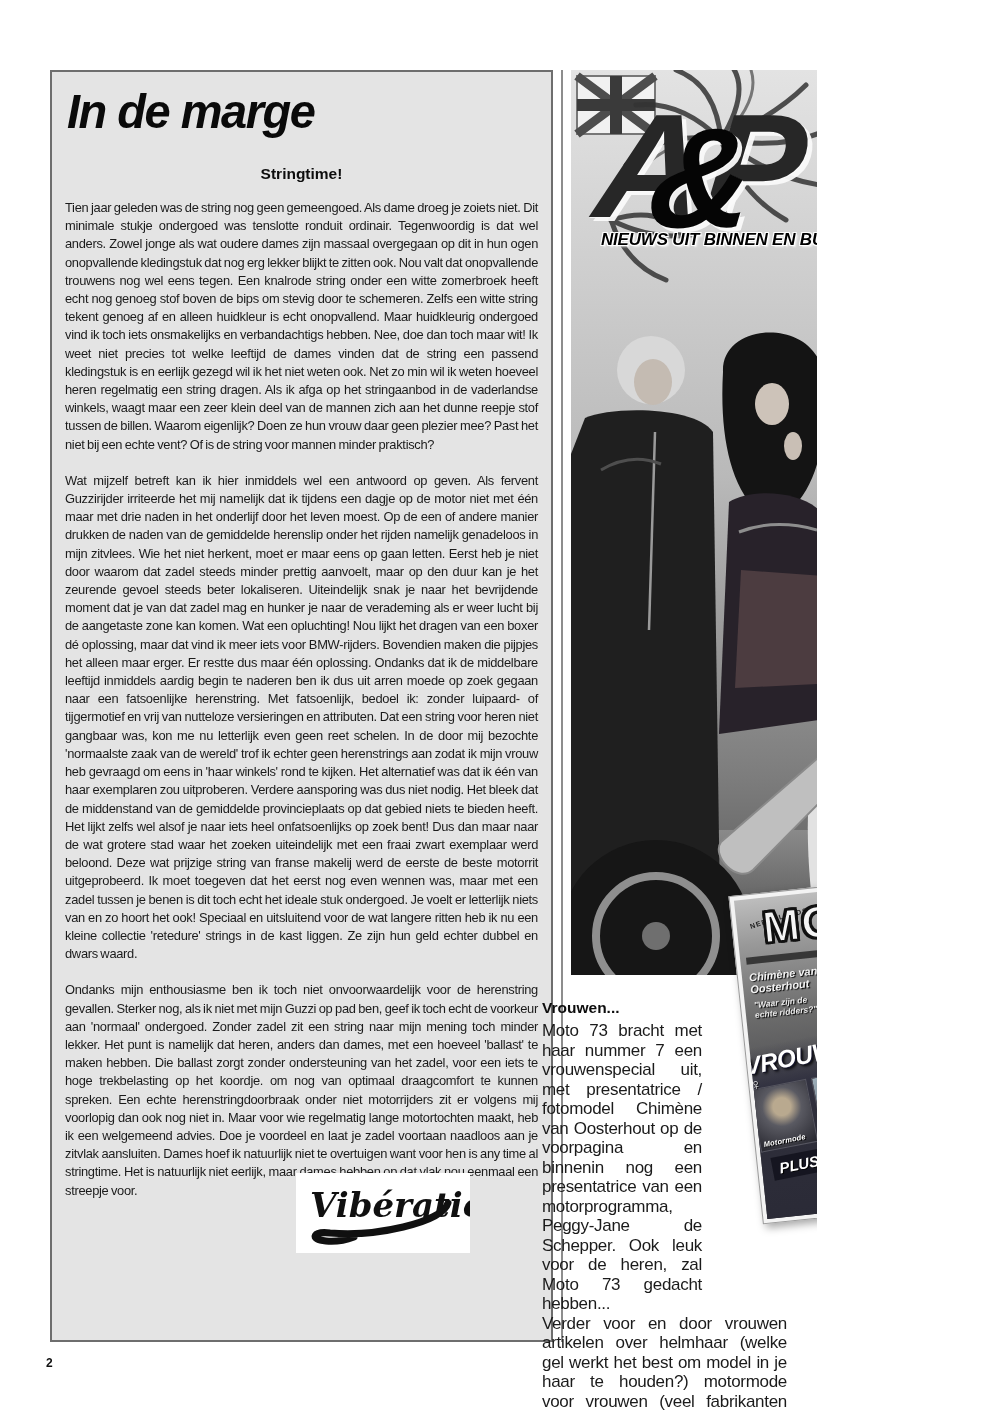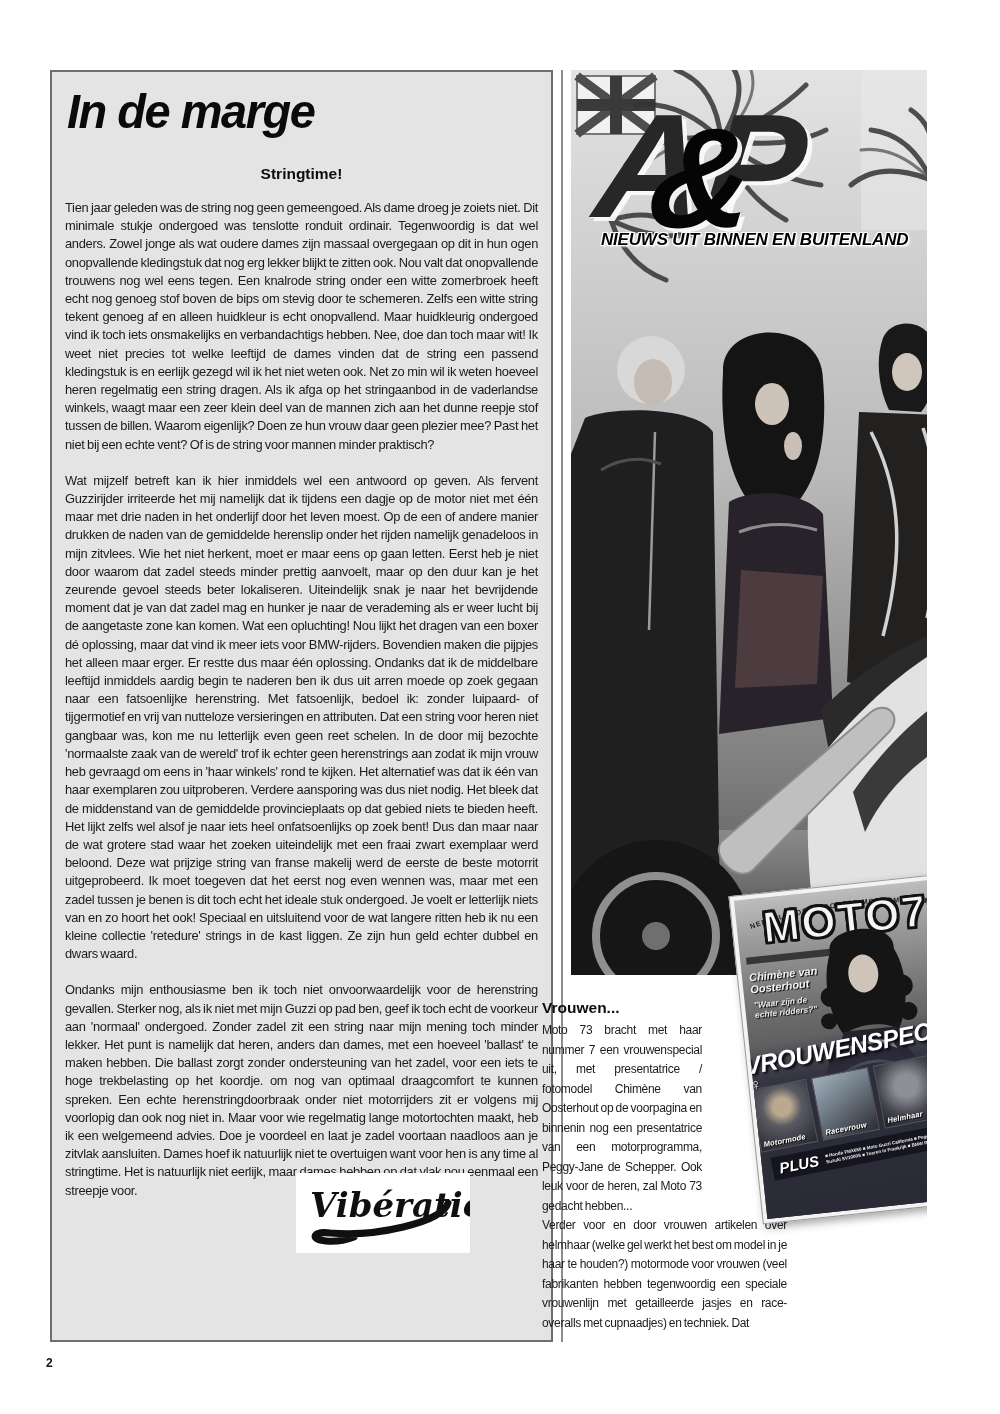--- a/index.html
+++ b/index.html
@@ -1,18 +1,18 @@
 <!DOCTYPE html>
 <html><head>
 <meta charset="utf-8">
 <style>
   * { box-sizing: border-box; margin: 0; padding: 0; }
   html,body { background:#fff; }
   .page {
-    position: relative; width: 927px; height: 1414px; background: #fff;
+    position: relative; width: 817px; height: 1414px; background: #fff;
     font-family: "Liberation Sans", sans-serif; overflow: hidden; color: #1c1c1c;
   }
 
   
   .left-box {
     position: absolute; left: 50px; top: 70px; width: 503px; height: 1272px;
     background: #e4e4e4; border: 2px solid #6e6e6e; padding: 10px 13px;
     overflow: hidden;
   }
   .article-title {
@@ -108,21 +108,21 @@
   .plus-strip {
     margin: 7px 0 0 8px; width: 266px; background: rgba(18,18,28,0.88);
     display: flex; align-items: center; gap: 7px; padding: 3px 7px;
   }
   .plus-label { font-size: 15px; font-weight: 900; font-style: italic; color: #fff; text-shadow: 1px 1px 0 #000; }
   .plus-items { font-size: 4.6px; line-height: 5.4px; color: #ececec; font-weight: 700; width: 205px; }
 
   
   .vrouwen-col { position: absolute; left: 542px; top: 999px; width: 245px; }
   .vrouwen-heading { font-size: 15.5px; font-weight: 700; color: #0d0d0d; margin-bottom: 4px; }
-  .v-body { font-size: 12px; line-height: 19.5px; text-align: justify; letter-spacing: -0.3px; word-spacing: -0.8px; color: #1b1b1b; }
+  .v-body { font-size: 17px; line-height: 19.5px; text-align: justify; letter-spacing: -0.3px; word-spacing: -0.8px; color: #1b1b1b; }
   .v-para1 { width: 160px; margin-bottom: 0; }
   .v-para2 { width: 245px; }
 
   .page-number { position: absolute; left: 46px; top: 1356px; font-size: 12px; font-weight: 900; color: #111; }
 </style>
 </head>
 <body>
 
 <div class="page">
 

